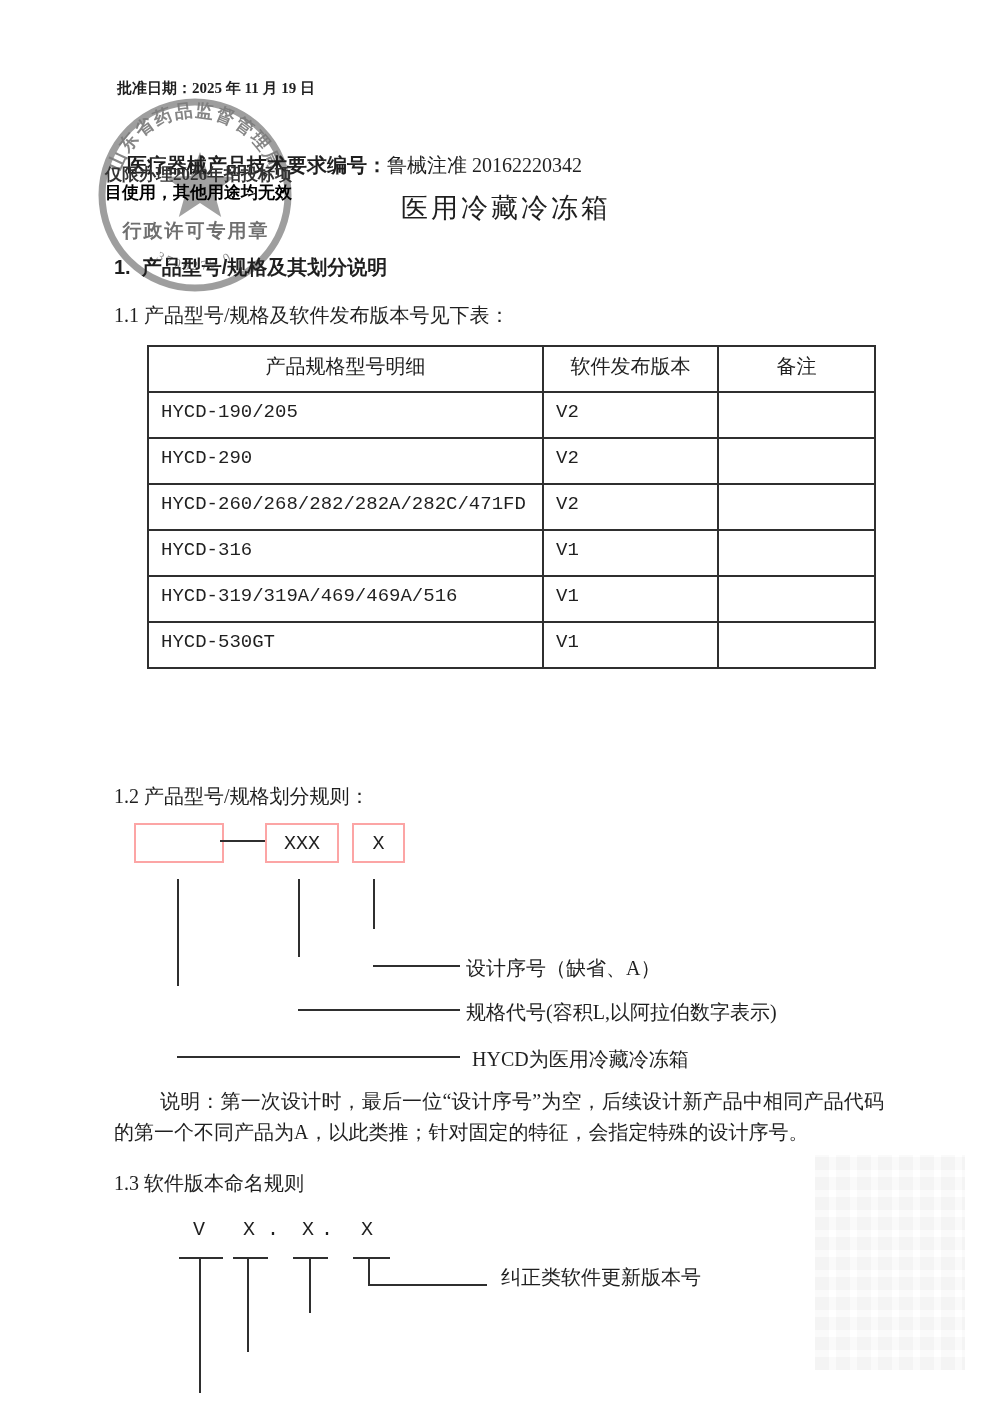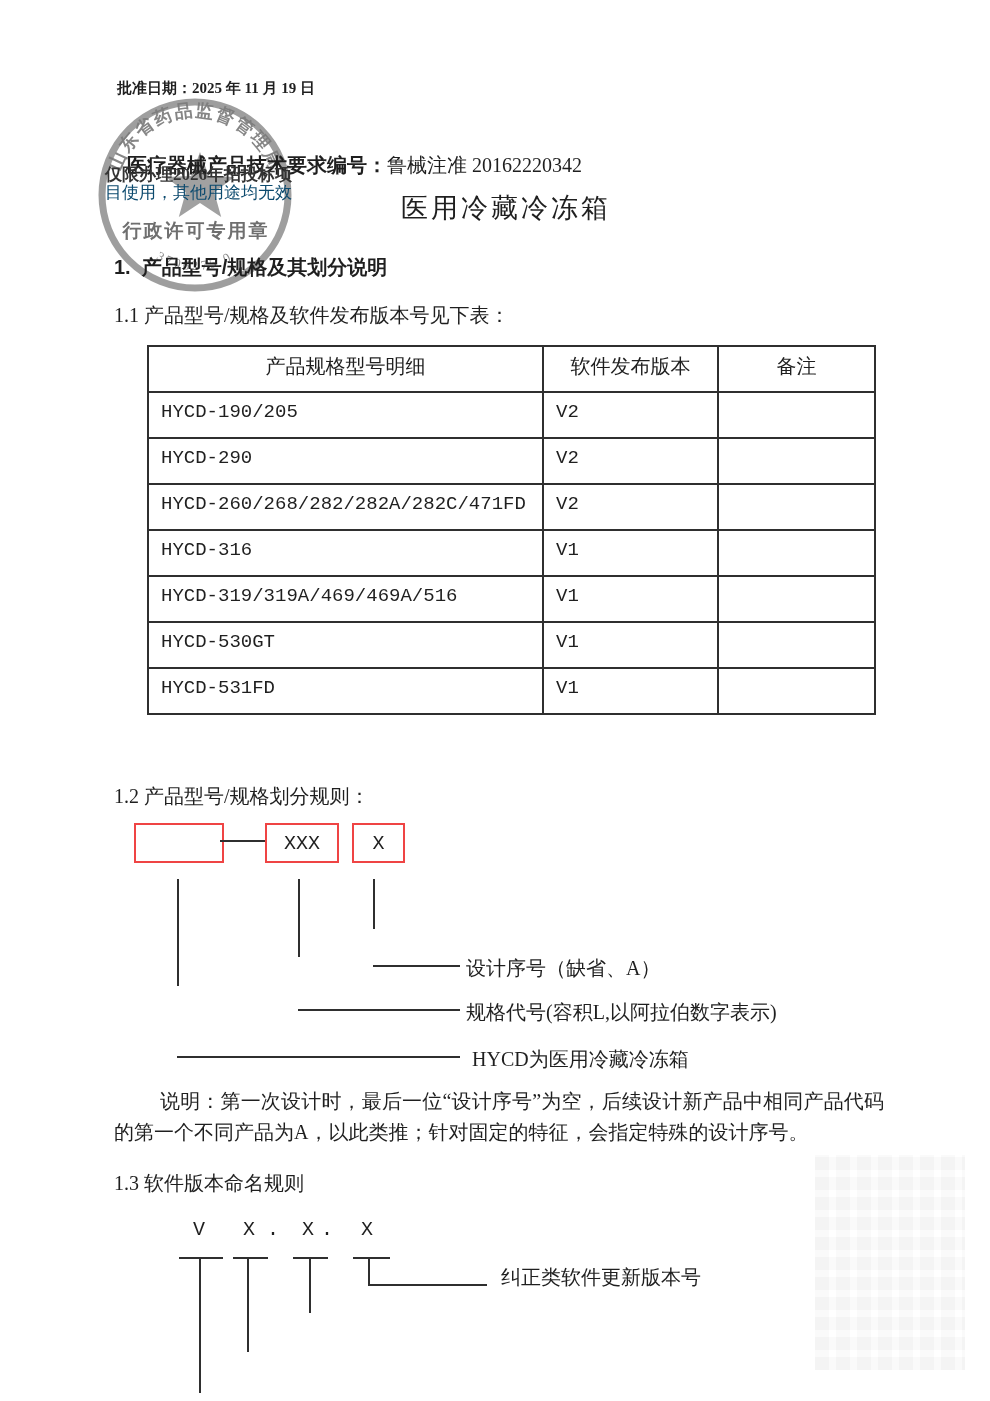--- a/index.html
+++ b/index.html
@@ -15,21 +15,21 @@
   
   #spec-table{position:absolute;left:147px;top:345px;border-collapse:collapse;
       table-layout:fixed;width:721px;}
   #spec-table td,#spec-table th{border:2px solid #2f2f2f;vertical-align:top;
       padding:8px 0 0 12px;text-align:left;font-weight:normal;}
   #spec-table th{text-align:center;padding:6px 0 0 0;font-size:20px;}
   #spec-table td{height:36px;border-radius:18px;}
   #spec-table .hdr-row th{height:38px;}
   .model-cell{font-family:"Liberation Mono","DejaVu Sans Mono",monospace;font-size:19px;}
   
-  .dbox{position:absolute;border:2px solid #ef4444;display:flex;align-items:center;
+  .dbox{position:absolute;border:2px solid #fca5a5;display:flex;align-items:center;
       justify-content:center;font-size:20px;}
   
   #faint-watermark{position:absolute;left:815px;top:1155px;width:150px;height:215px;
       background-image:
         repeating-linear-gradient(0deg, rgba(0,0,0,0.028) 0 13px, transparent 13px 20px),
         repeating-linear-gradient(90deg, rgba(0,0,0,0.028) 0 14px, transparent 14px 21px);
       opacity:.8;z-index:0;}
 </style>
 </head>
 <body>
@@ -52,21 +52,21 @@
 
   <div id="faint-watermark"></div>
 
   <div class="txt serif" style="left:117px;top:79px;font-size:15px;font-weight:bold;z-index:2;">批准日期：2025 年 11 月 19 日</div>
 
   <div class="txt serif" style="left:107px;top:129px;font-size:20px;z-index:2;">
     <span style="font-weight:bold;">医疗器械产品技术要求编号：</span><span>鲁械注准 20162220342</span>
   </div>
 
   <div class="txt serif" style="left:105px;top:163px;font-size:17px;font-weight:bold;color:#333;z-index:2;">仅限办理2026年招投标项</div>
-  <div class="txt serif" style="left:105px;top:181px;font-size:17px;font-weight:normal;color:#0c4a6e;z-index:2;">目使用，其他用途均无效</div>
+  <div class="txt serif" style="left:105px;top:181px;font-size:17px;font-weight:bold;color:#000000;z-index:2;">目使用，其他用途均无效</div>
 
   <div class="txt gothic" style="left:401px;top:190px;font-size:27px;font-weight:normal;letter-spacing:3px;z-index:2;">医用冷藏冷冻箱</div>
 
   <div class="txt gothic" style="left:114px;top:254px;font-size:20px;font-weight:bold;z-index:2;">1.  产品型号/规格及其划分说明</div>
 
   <div class="txt serif" style="left:114px;top:302px;font-size:20px;z-index:2;">1.1 产品型号/规格及软件发布版本号见下表：</div>
 
   <table id="spec-table" class="serif">
     <tbody>
         <tr class="hdr-row">
@@ -94,25 +94,20 @@
       <td class="model-cell">V1</td>
       <td></td>
     </tr>
     <tr>
       <td class="model-cell">HYCD-319/319A/469/469A/516</td>
       <td class="model-cell">V1</td>
       <td></td>
     </tr>
     <tr>
       <td class="model-cell">HYCD-530GT</td>
-      <td class="model-cell">V1</td>
-      <td></td>
-    </tr>
-    <tr>
-      <td class="model-cell">HYCD-531FD</td>
       <td class="model-cell">V1</td>
       <td></td>
     </tr>
   </tbody>
     </table>
 
   <div class="txt serif" style="left:114px;top:783px;font-size:20px;z-index:2;">1.2 产品型号/规格划分规则：</div>
 
   <div class="dbox mono" style="left:134px;top:823px;width:86px;height:36px;"></div>
   <div class="hline" style="left:220px;top:840px;width:45px;"></div>

